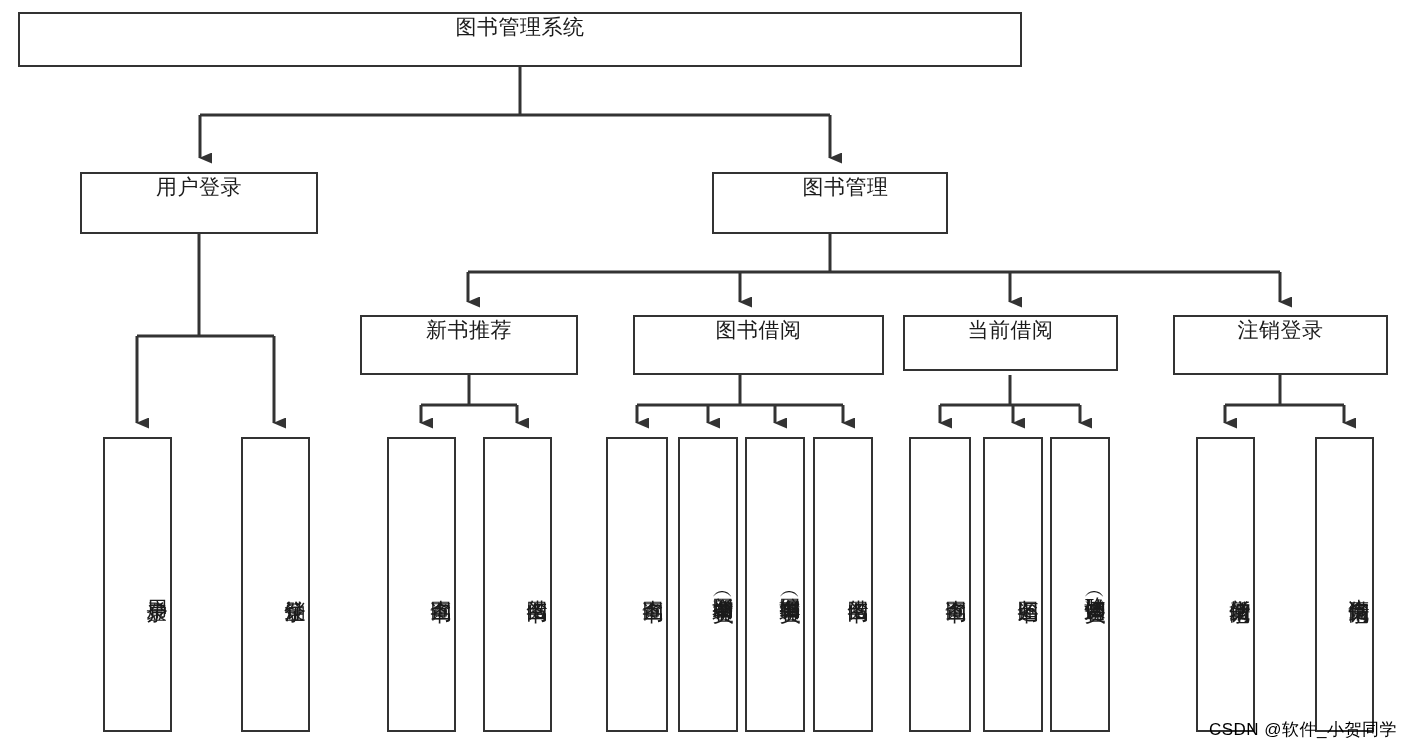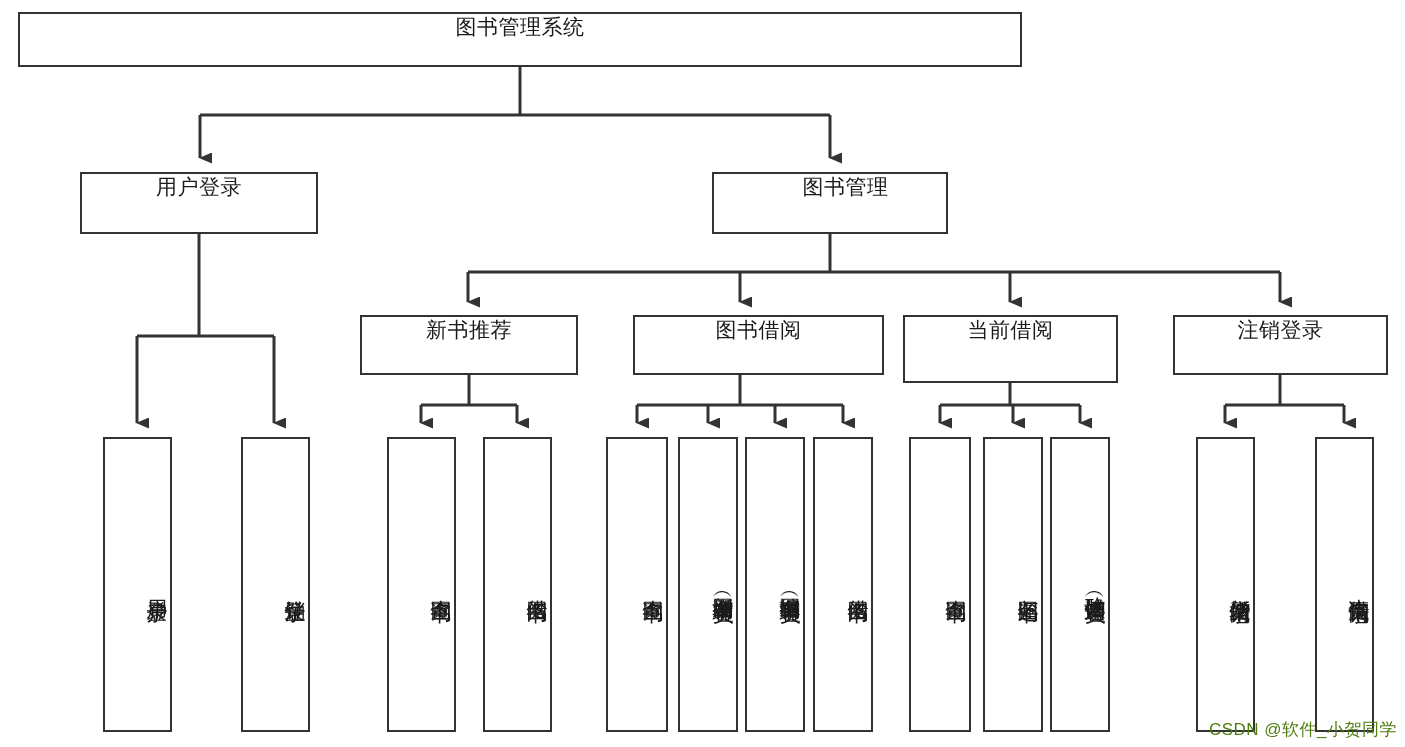--- a/index.html
+++ b/index.html
@@ -56,21 +56,21 @@
   }
   .node.horiz .nlabel {
     display: block;
     white-space: nowrap;
   }
   #watermark {
     position: absolute;
     right: 8px;
     bottom: 6px;
     font-size: 17px;
-    color: #4d7c0f;
+    color: #000000;
     letter-spacing: 0.5px;
     user-select: none;
     white-space: nowrap;
   }
 </style>
 </head>
 <body>
 
 <div id="canvas">
 
@@ -135,21 +135,21 @@
   <div class="node horiz" style="left:712px; top:172px; width:236px; height:62px;padding-left:31px;">
     <span class="nlabel">图书管理</span>
   </div>
 
   <div class="node horiz" style="left:360px; top:315px; width:218px; height:60px;">
     <span class="nlabel">新书推荐</span>
   </div>
   <div class="node horiz" style="left:633px; top:315px; width:251px; height:60px;">
     <span class="nlabel">图书借阅</span>
   </div>
-  <div class="node horiz" style="left:903px; top:315px; width:215px; height:68px;">
+  <div class="node horiz" style="left:903px; top:315px; width:215px; height:56px;">
     <span class="nlabel">当前借阅</span>
   </div>
   <div class="node horiz" style="left:1173px; top:315px; width:215px; height:60px;">
     <span class="nlabel">注销登录</span>
   </div>
 
   <div class="node vert" style="left:103px; top:437px; width:69px; height:295px;">
     <span class="nlabel">用户登录</span>
   </div>
   <div class="node vert" style="left:241px; top:437px; width:69px; height:295px;">

